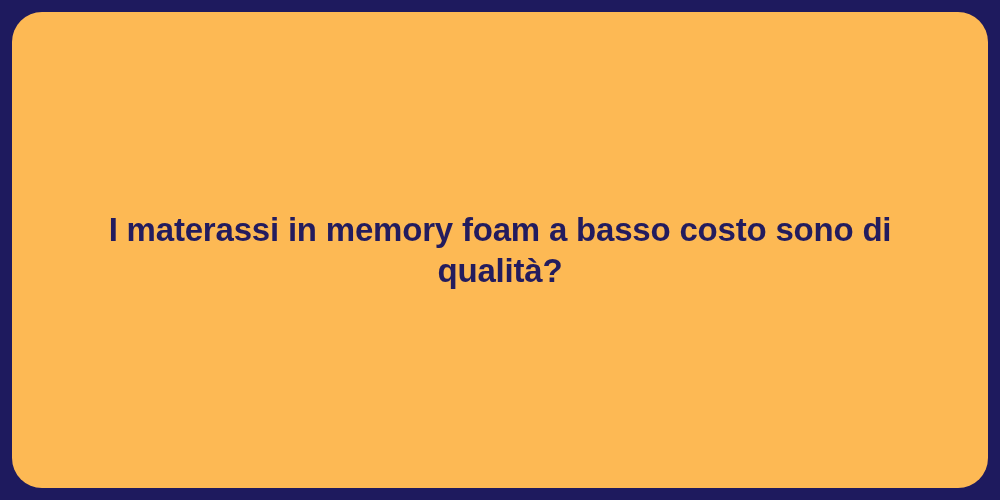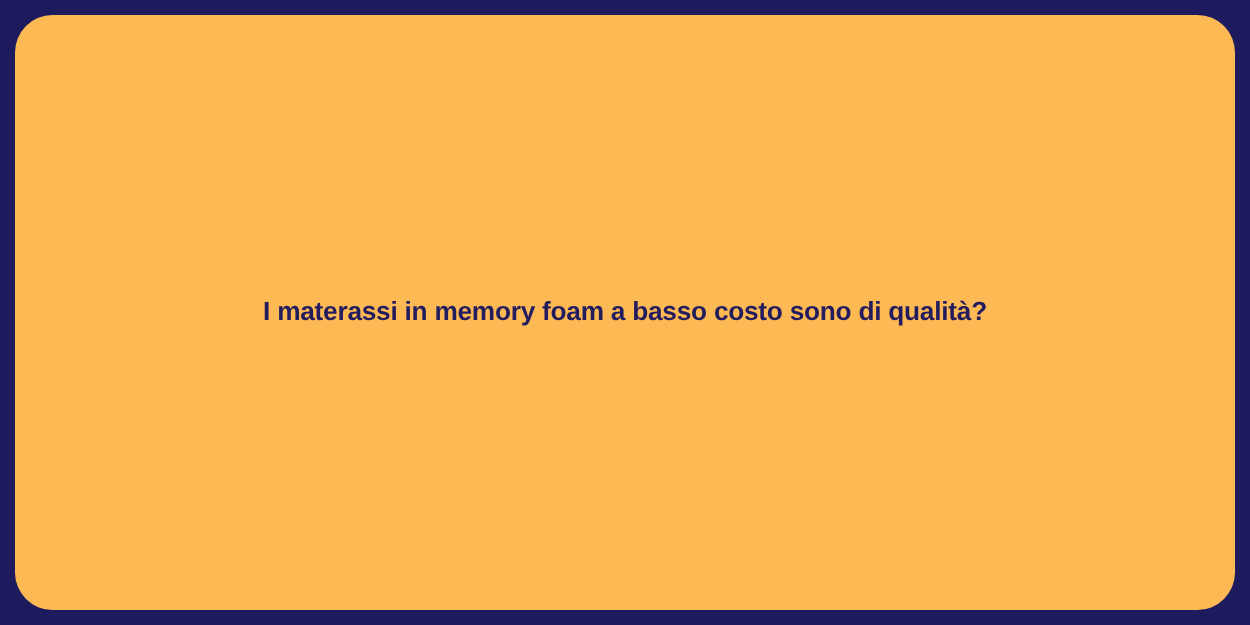--- a/index.html
+++ b/index.html
@@ -32,21 +32,21 @@
     align-items: center;
     justify-content: center;
   }
   .headline {
     margin: 0;
     padding: 0 40px;
     width: 100%;
     box-sizing: border-box;
     text-align: center;
     font-family: "Liberation Sans", sans-serif;
-    font-size: 21px;
+    font-size: 33px;
     font-weight: bold;
     line-height: 1.25;
     letter-spacing: -0.2px;
     color: #231c5e;
   }
 </style>
 </head>
 <body>
 
 <div class="page-frame">

